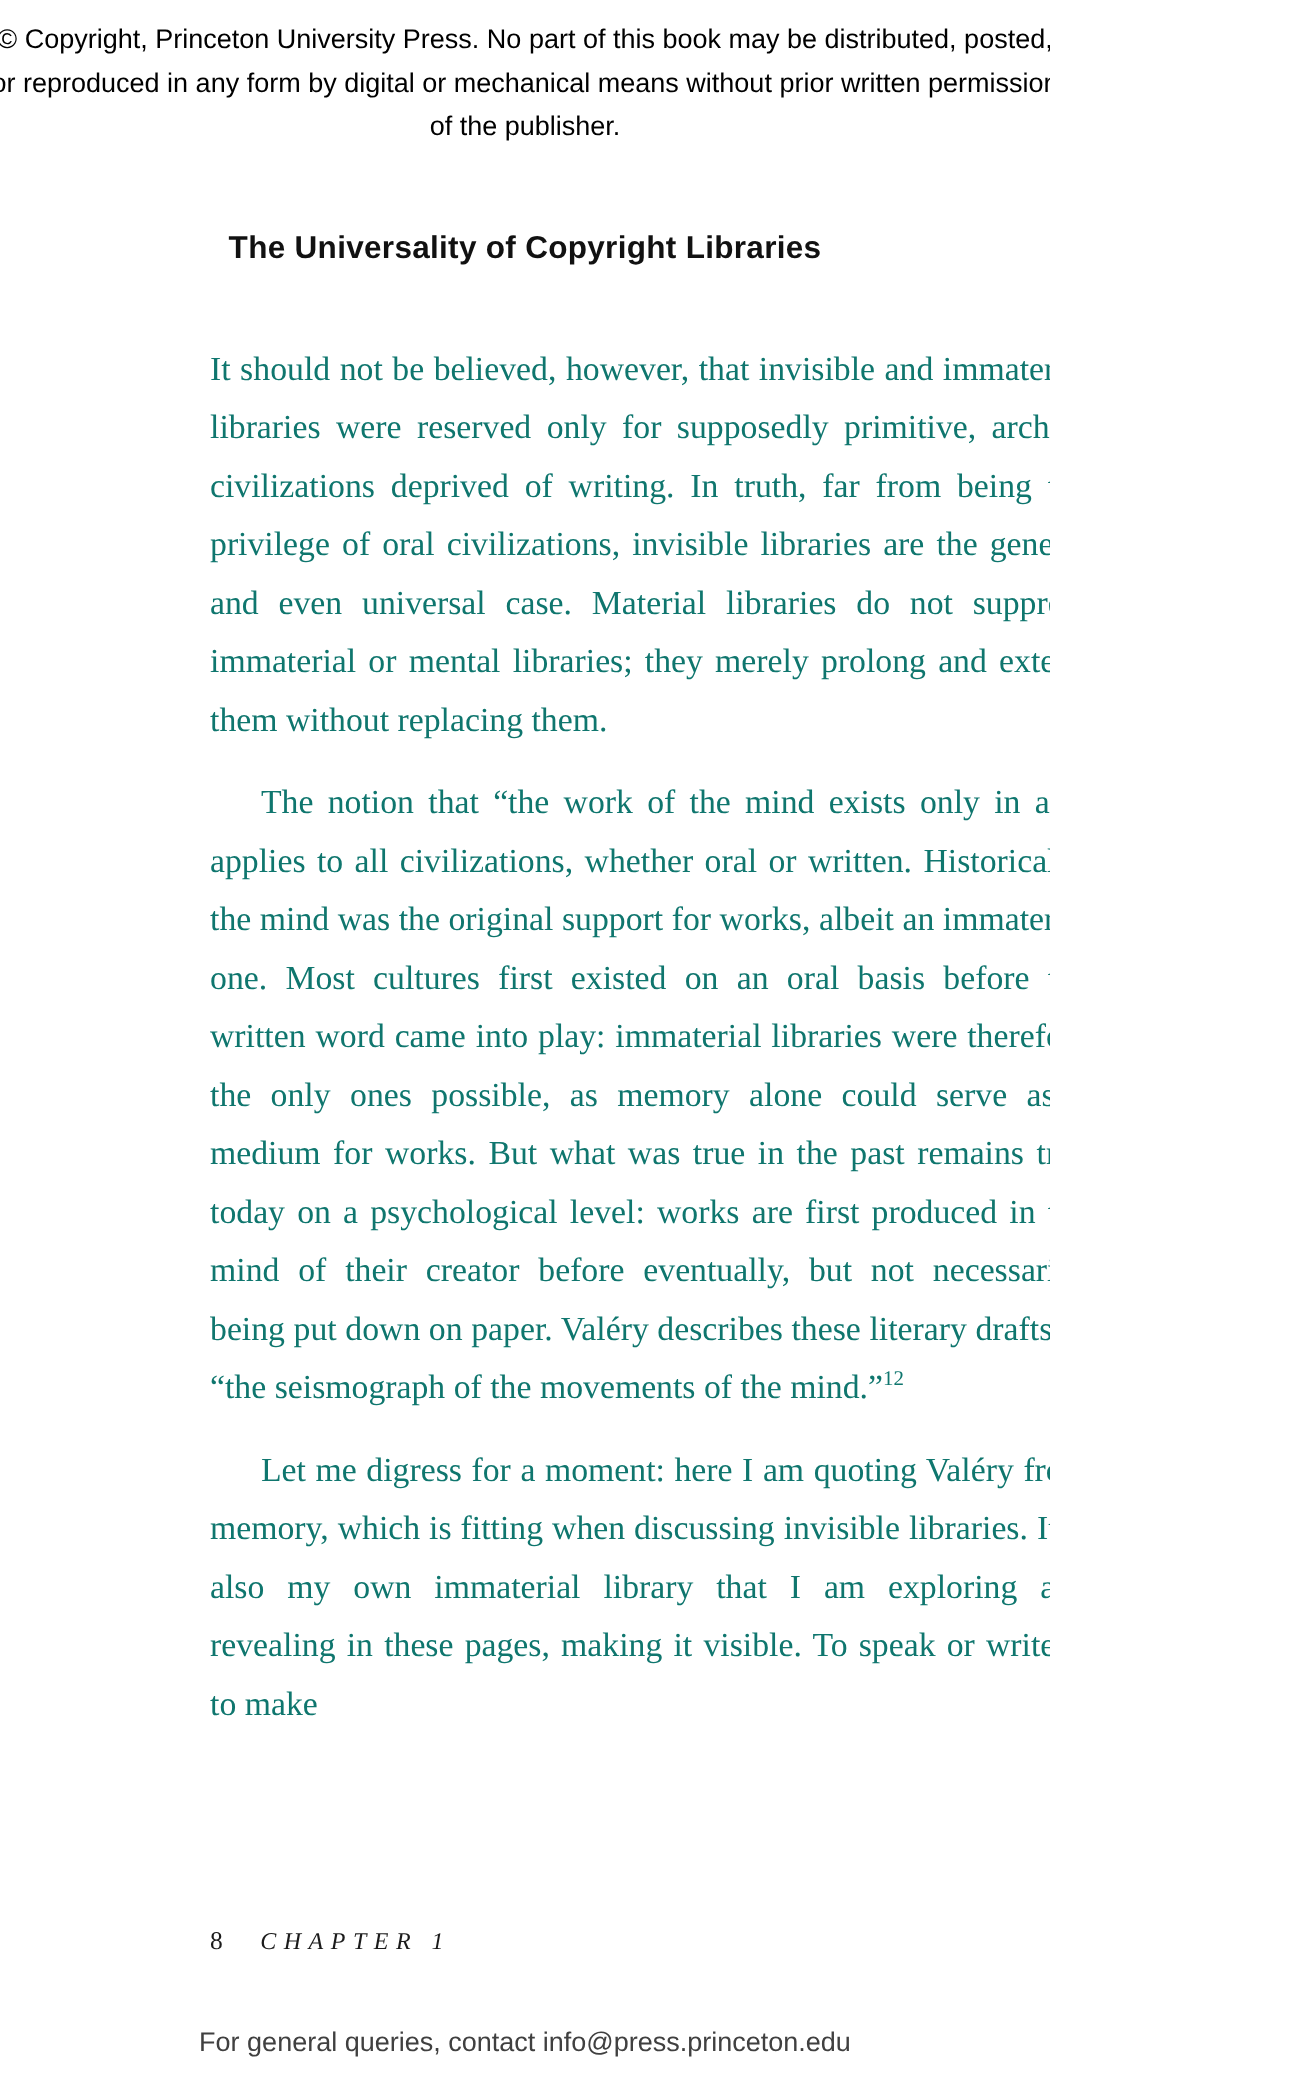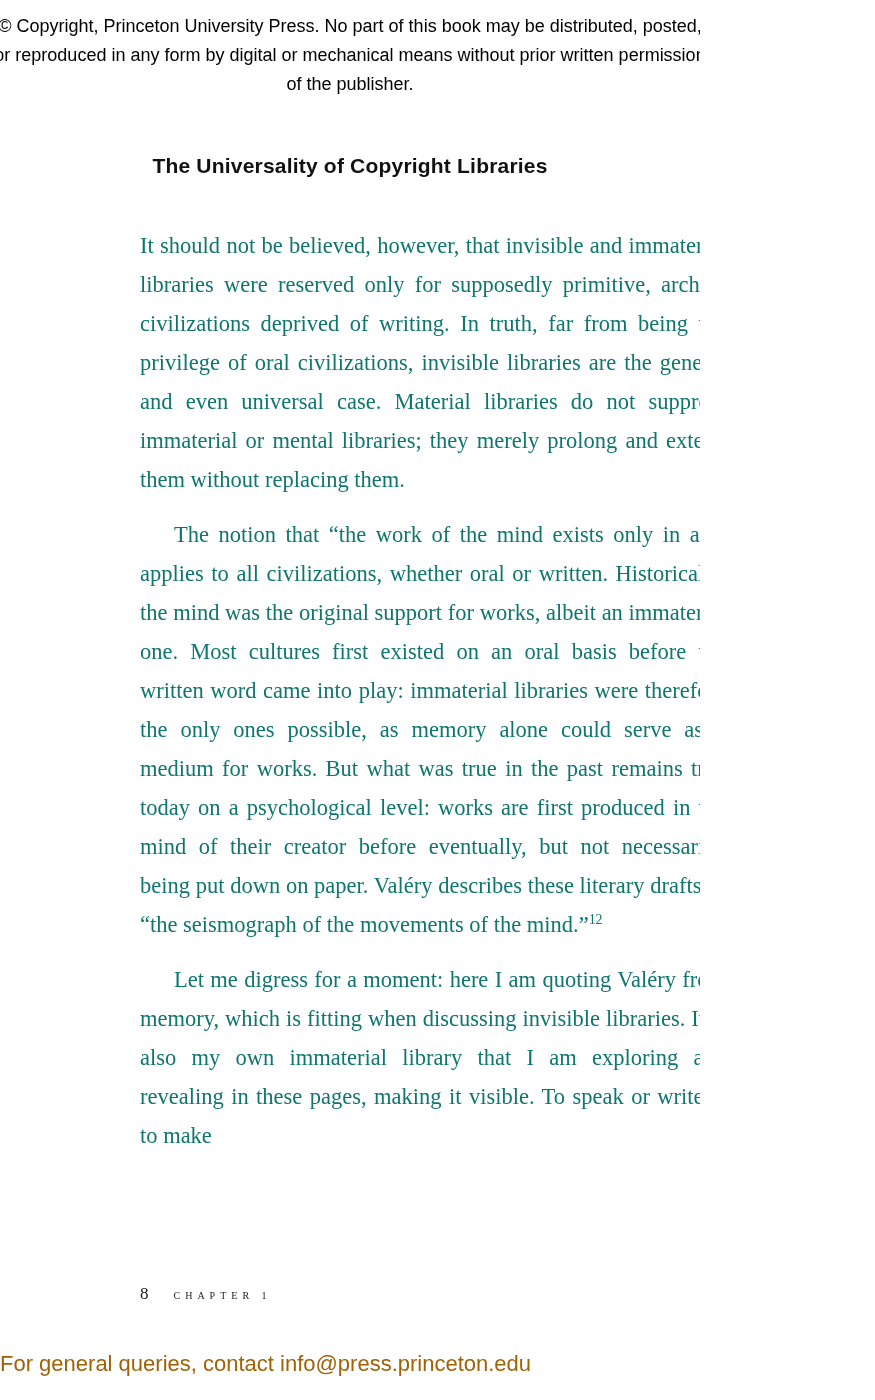--- a/index.html
+++ b/index.html
@@ -74,31 +74,33 @@
     font-family: "Liberation Serif", serif;
     font-size: 17px;
     color: #1b1b1b;
   }
   .footer .page-num {
     margin-right: 24px;
     letter-spacing: 1px;
   }
   .footer .chapter {
     letter-spacing: 5px;
-    font-size: 10px;
+    font-size: 16px;
     text-transform: uppercase;
+    font-style: italic;
   }
   .queries {
     position: absolute;
     top: 1351px;
     left: 0;
     width: 100%;
+    text-align: center;
     font-family: "Liberation Sans", sans-serif;
-    font-size: 22px;
-    color: #a16207;
+    font-size: 18px;
+    color: #404040;
     margin: 0;
   }
 </style>
 </head>
 <body>
 
 <div class="page">
 
   <p class="copyright">© Copyright, Princeton University Press. No part of this book may be distributed, posted, or reproduced in any form by digital or mechanical means without prior written permission of the publisher.</p>
 

